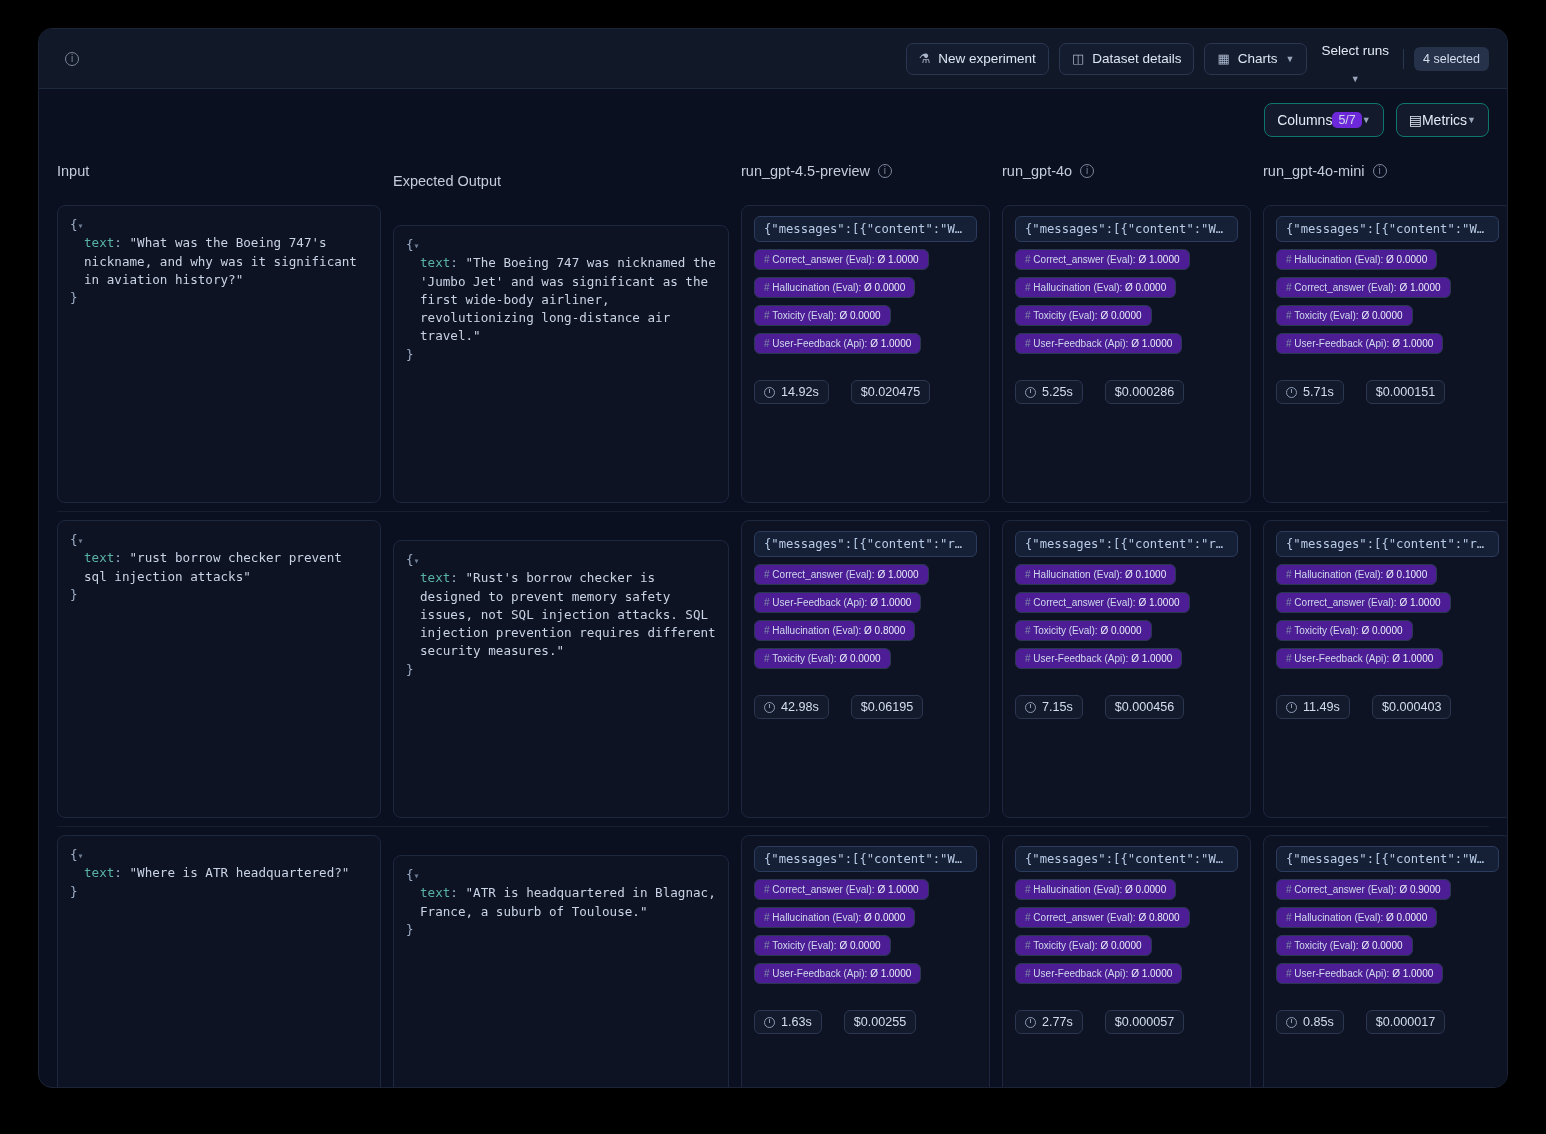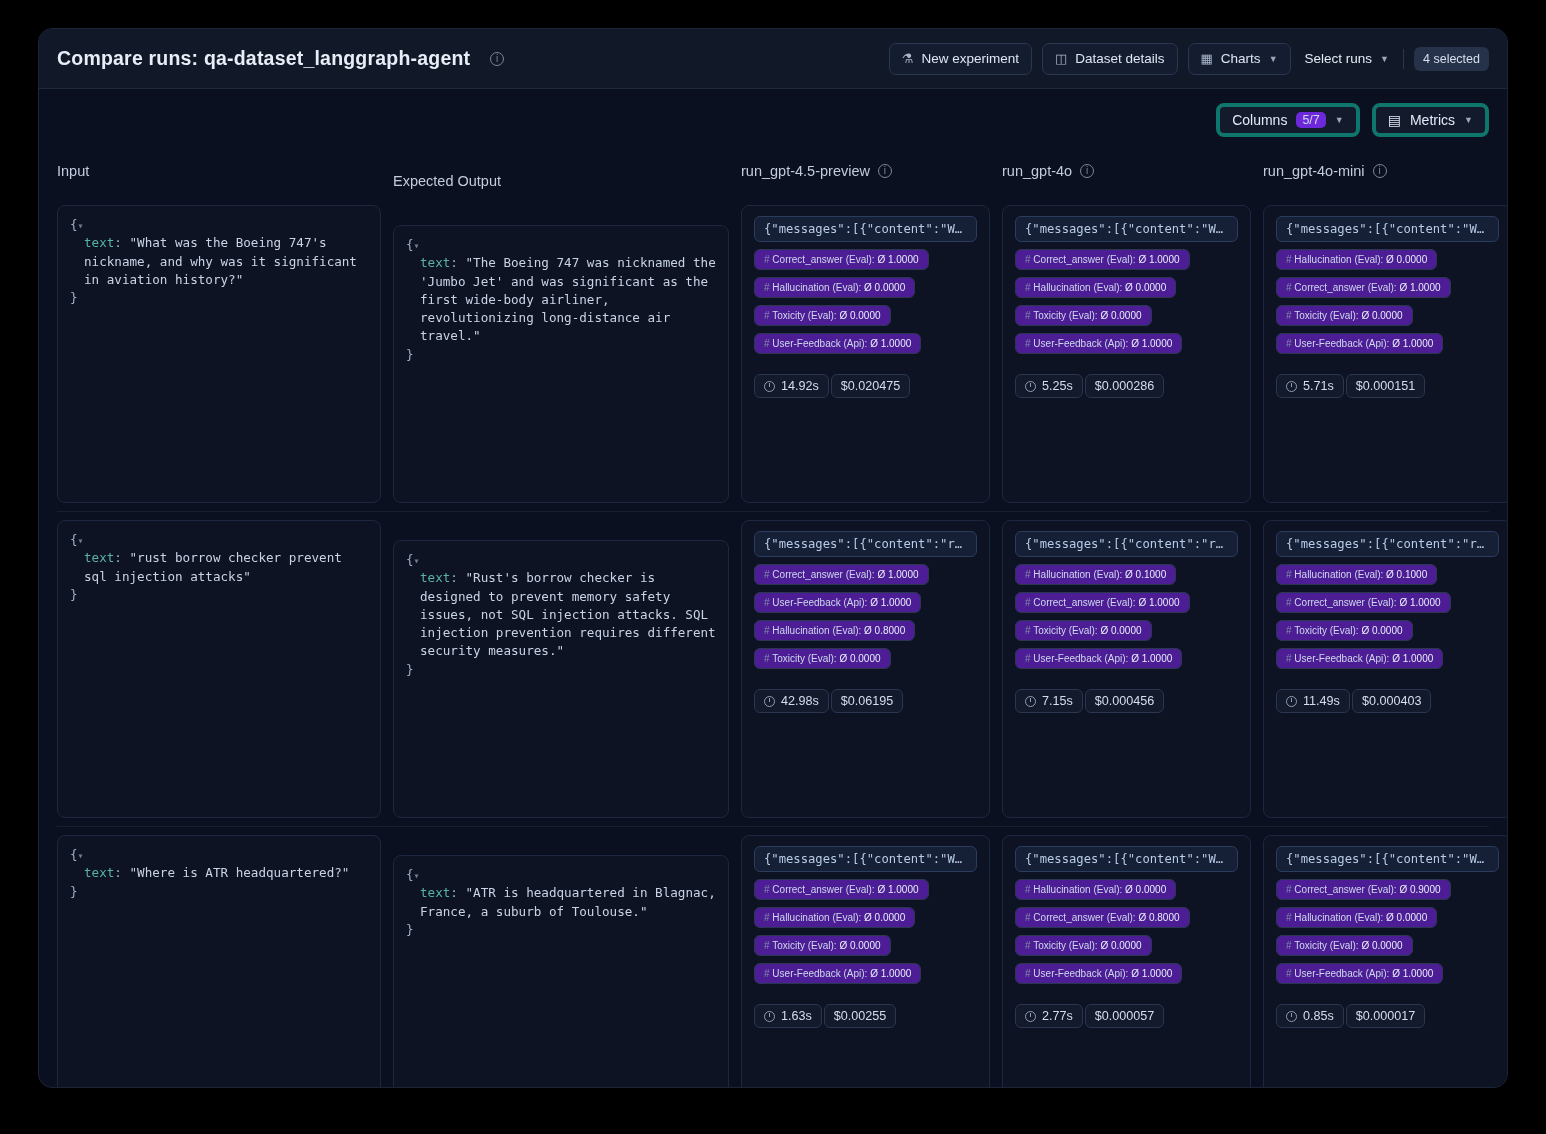--- a/index.html
+++ b/index.html
@@ -62,29 +62,30 @@
     background: #141c2f;
     color: #dfe6f3;
     font-size: 13.5px;
     white-space: nowrap;
     cursor: pointer;
   }
   .btn .gl { color: #aab6cb; font-size: 13px; line-height: 1; }
   .btn-plain {
     display: inline-flex;
     align-items: center;
-    gap: 8px;
+    gap: 16px;
     height: 32px;
     padding: 0 4px;
     color: #e4eaf6;
     font-size: 13.5px;
     background: transparent;
     border: none;
     cursor: pointer;
     white-space: nowrap;
+    flex-direction: column;
   }
   .chev { font-size: 9px; color: #9aa6bb; }
   .sep-v { width: 1px; height: 20px; background: #2b3650; }
   .pill-count {
     height: 24px;
     padding: 0 9px;
     display: inline-flex;
     align-items: center;
     border-radius: 6px;
     background: #26324a;
@@ -96,24 +97,24 @@
   .toolbar {
     display: flex;
     justify-content: flex-end;
     align-items: center;
     gap: 12px;
     padding: 14px 18px 6px 18px;
   }
   .tb-btn {
     display: inline-flex;
     align-items: center;
-    gap: 9px;
+    gap: 0;
     height: 34px;
     padding: 0 12px;
-    border: 4px solid #0f766e;
+    border: 1px solid #0f766e;
     border-radius: 8px;
     background: #121a2c;
     color: #e4eaf6;
     font-size: 14px;
     cursor: pointer;
     white-space: nowrap;
   }
   .badge-frac {
     background: #6d28d9;
     color: #cfd9ec;
@@ -181,21 +182,21 @@
     border: 1px solid #2b3650;
     background: #4c1d95;
     border-radius: 6px;
     padding: 4px 9px;
     font-size: 10px;
     color: #cfd9ec;
     white-space: nowrap;
   }
   .metric-chip .hash { color: #7f8da5; }
   .metric-chip .val { color: #e8eefb; }
-  .foot-row { display: flex; gap: 2px; align-items: center; margin-top: 13px; text-align: center; }
+  .foot-row { display: flex; gap: 22px; align-items: center; margin-top: 19px; text-align: center; }
   .foot-chip {
     display: inline-flex;
     align-items: center;
     gap: 6px;
     border: 1px solid #2b3650;
     background: #121a2c;
     border-radius: 6px;
     padding: 4px 9px;
     font-size: 12.6px;
     color: #d5deef;
@@ -219,21 +220,20 @@
   .c-input   { width: 324px; flex: 0 0 324px; }
   .c-expect  { width: 336px; flex: 0 0 336px; margin-top: 20px; }
   .c-run     { width: 249px; flex: 0 0 249px; }
 </style>
 </head>
 <body>
 
 <div class="app-window">
 
   <div class="titlebar">
-    <div class="title-text">Compare runs: qa-dataset_langgraph-agent</div>
     <span class="info-dot">i</span>
     <div class="spacer"></div>
     <div class="hdr-btns">
       <button class="btn">
         <span class="gl">⚗</span>
         <span>New experiment</span>
       </button>
       <button class="btn">
         <span class="gl">◫</span>
         <span>Dataset details</span>

